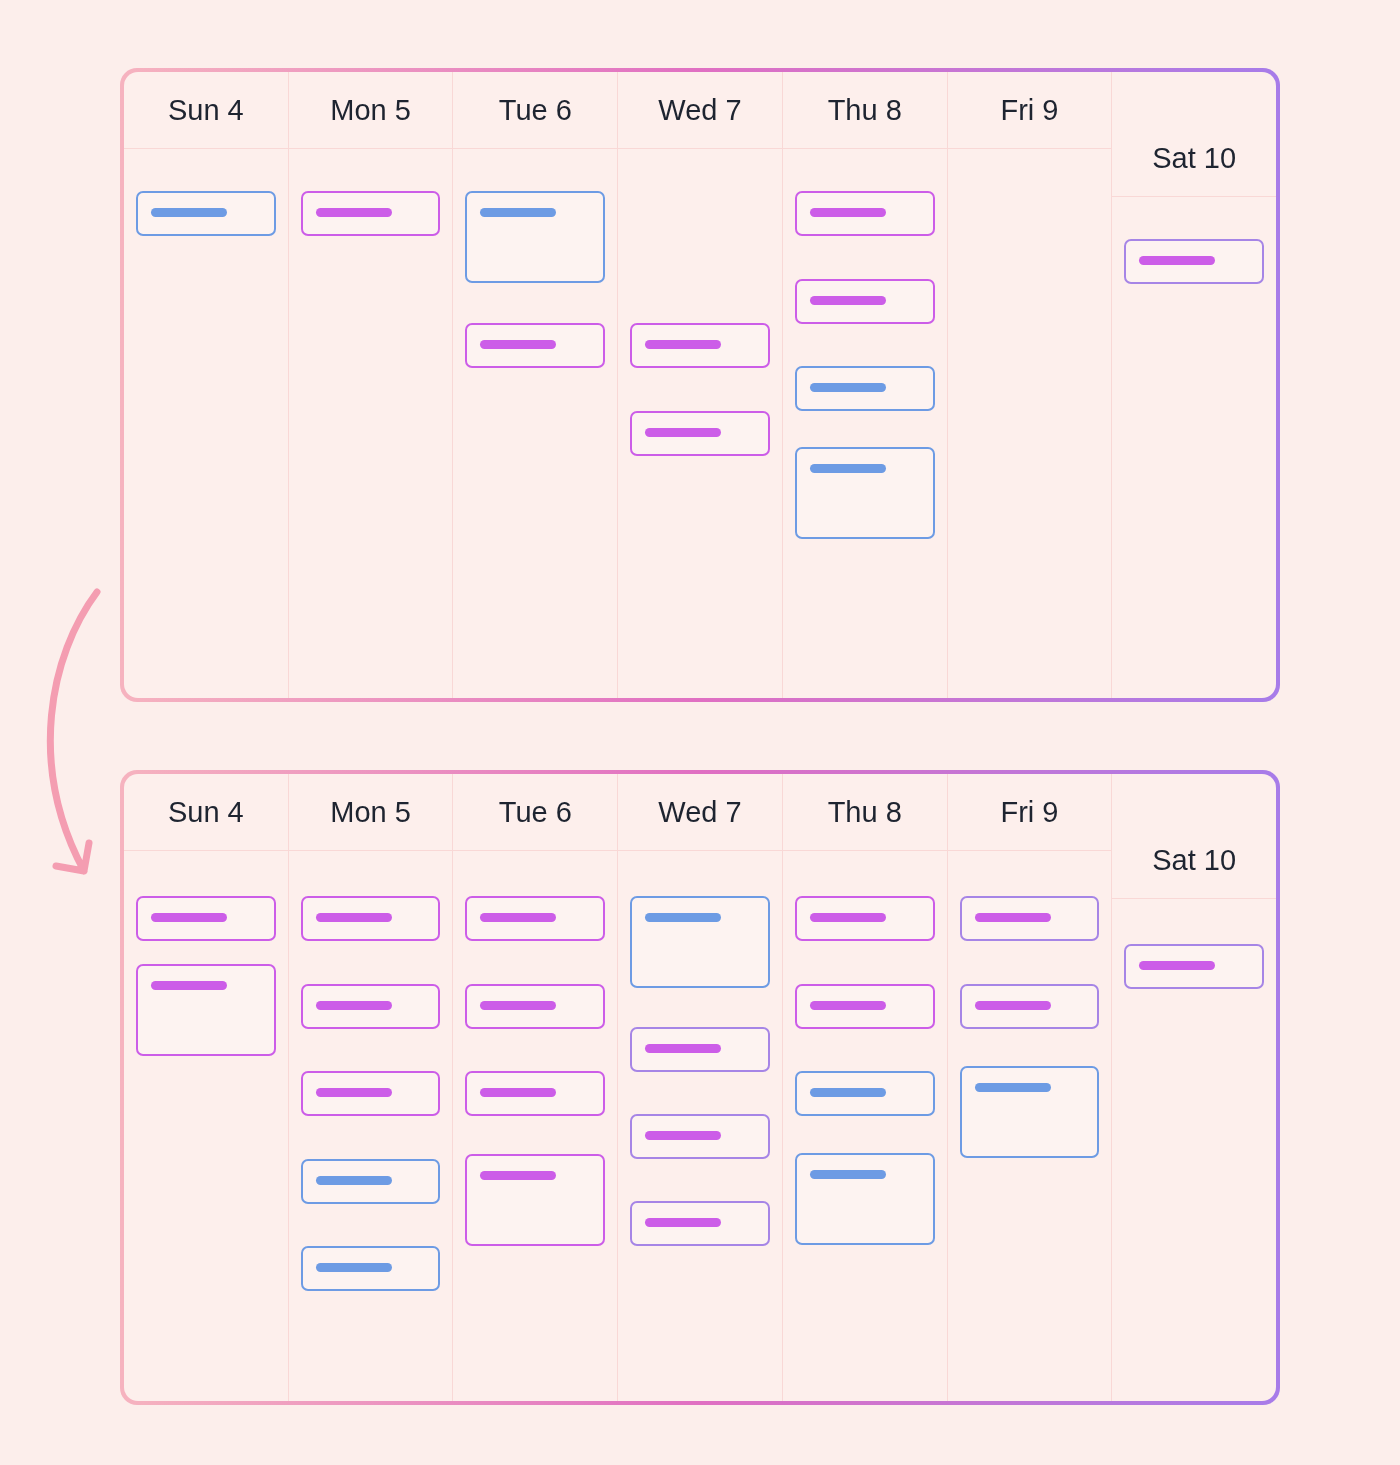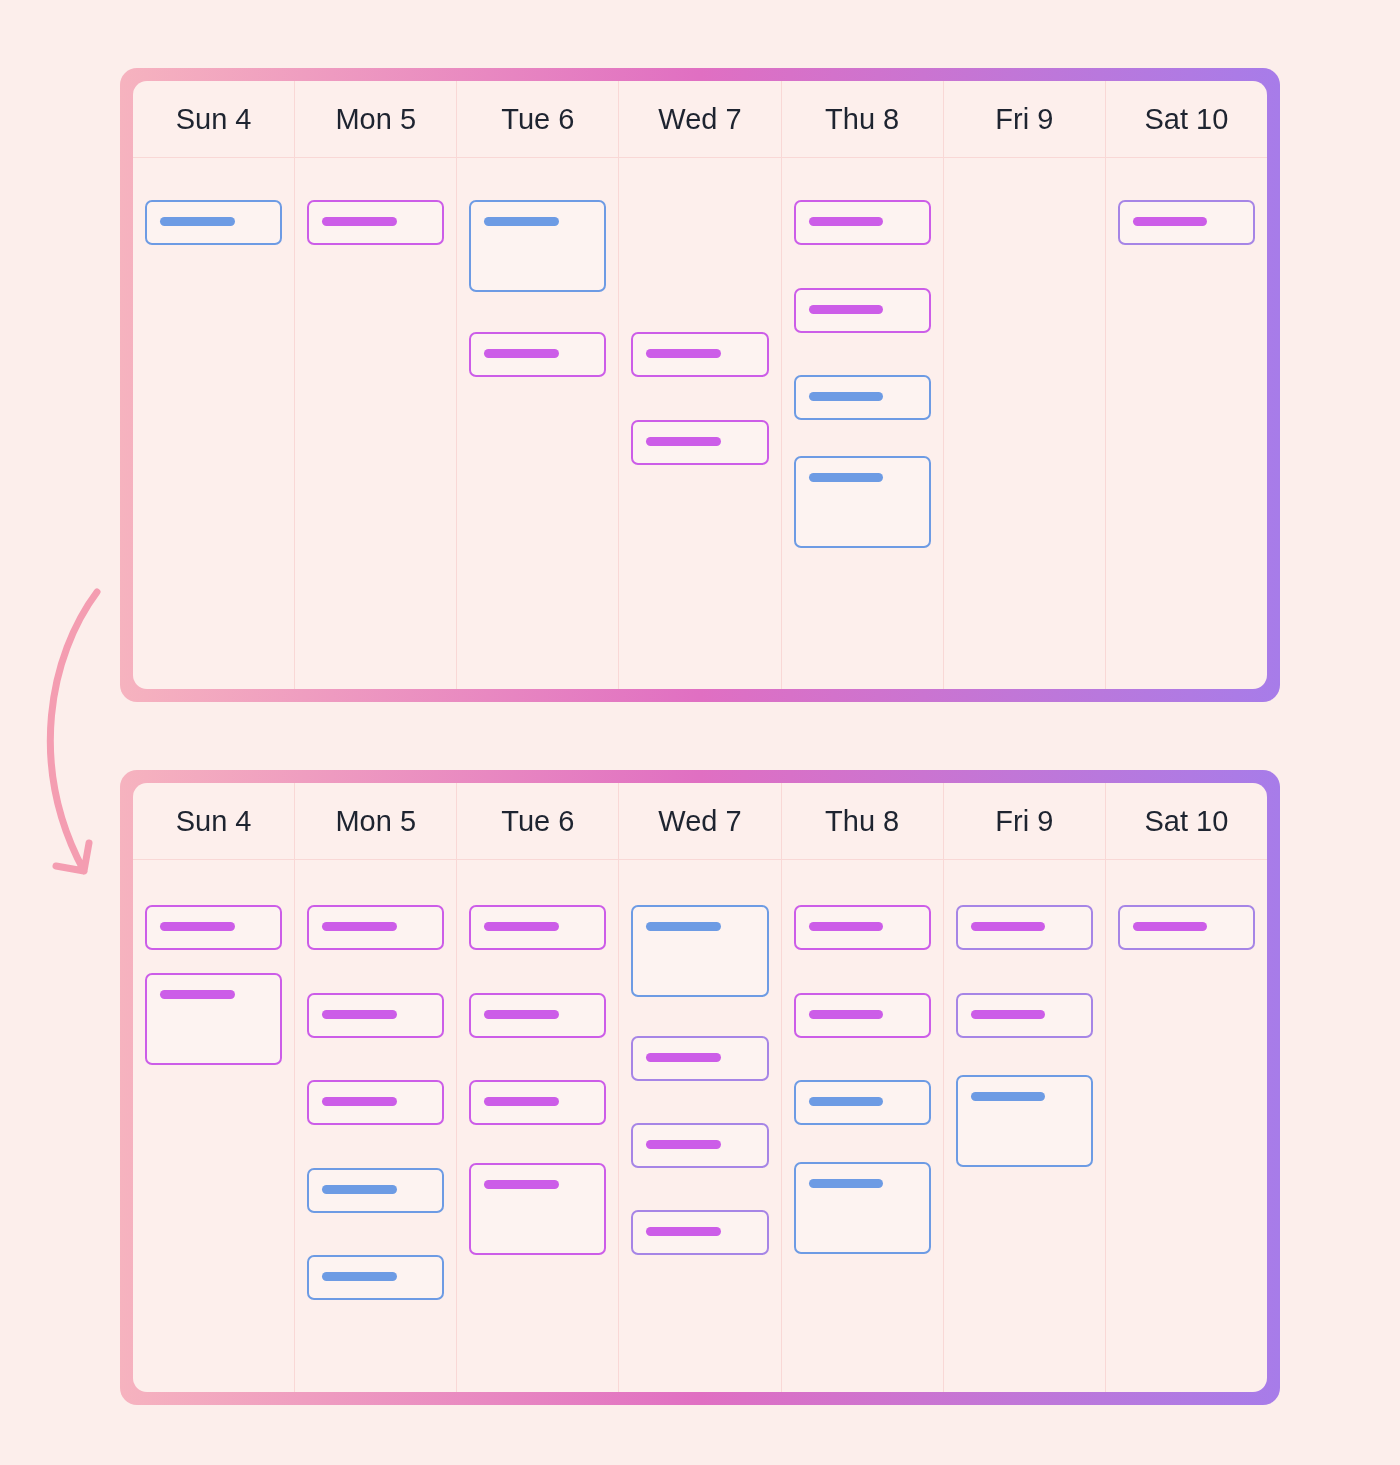--- a/index.html
+++ b/index.html
@@ -14,38 +14,38 @@
   body{
     background:var(--page-bg);
     font-family:"Liberation Sans", sans-serif;
     position:relative;
   }
   .canvas{position:absolute;inset:0;}
   .arrow-svg{position:absolute;left:0;top:0;pointer-events:none;}
   .calendar{
     position:absolute;
     border-radius:17px;
-    padding:13px;
+    padding:4px;
   }
   .cal-inner{
     display:flex;
     width:100%;
     height:100%;
     background:var(--cal-bg);
     border-radius:14px;
     overflow:hidden;
   }
   .col{
     flex:1 1 0;
     display:flex;
     flex-direction:column;
     border-right:1.5px solid var(--grid);
     min-width:0;
   }
-  .col.last{border-right:none;}
+  .col.last{border-right:none;margin-top:48px;}
   .day-header{
     height:77px;
     flex:0 0 77px;
     display:flex;
     align-items:center;
     justify-content:center;
     font-size:29px;
     color:var(--ink);
     border-bottom:1.5px solid var(--grid);
   }

